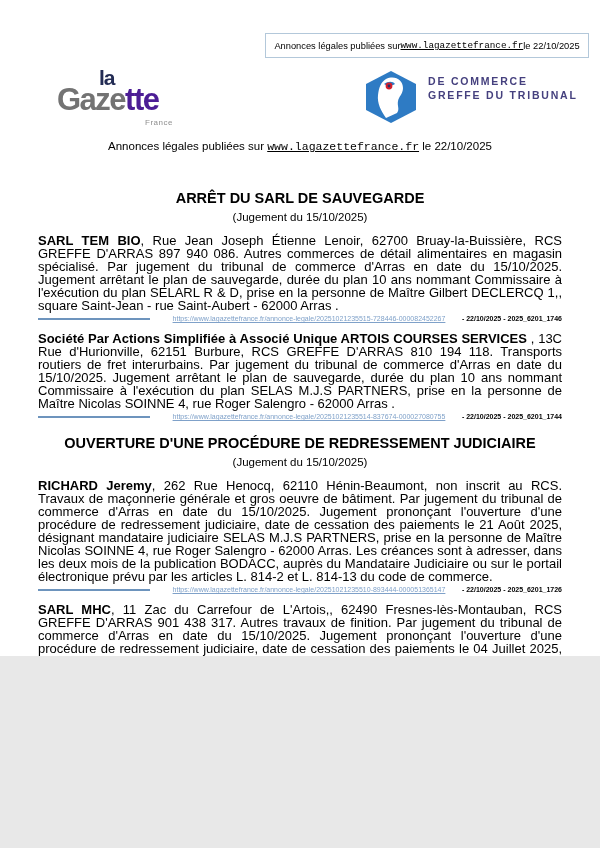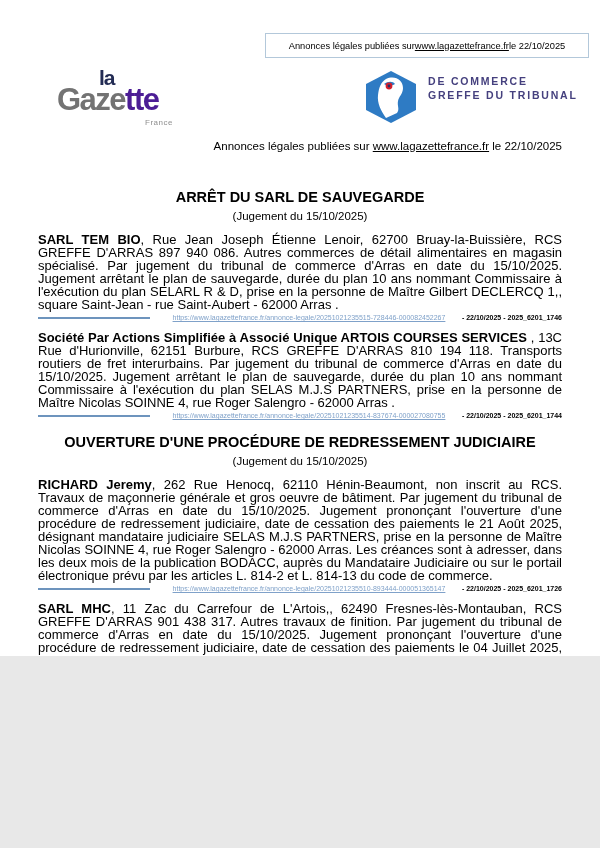--- a/index.html
+++ b/index.html
@@ -7,21 +7,21 @@
     position:relative;width:600px;height:656px;background:#ffffff;
     font-family:"Liberation Sans","DejaVu Sans",sans-serif;color:#000;
     margin:0 auto;overflow:hidden;
   }
   
   .banner-box{
     position:absolute;top:33px;left:265px;width:322px;height:23px;
     border:1px solid #b3c8da;display:flex;align-items:center;justify-content:center;
     font-size:9.3px;white-space:nowrap;
   }
-  .banner-box a,.hdr-line a{color:#000;text-decoration:underline;cursor:pointer;}
+  .banner-box a,.hdr-line a{color:#000;text-decoration:underline;cursor:pointer;font-family:Liberation Mono, monospace;}
   
   .gazette{position:absolute;left:57px;top:66px;width:130px;height:66px;}
   .gazette .la{
     position:absolute;left:42px;top:0;font-size:21px;font-weight:bold;
     color:#232c54;letter-spacing:-1px;
   }
   .gazette .word{
     position:absolute;left:0;top:16px;font-size:31px;font-weight:bold;letter-spacing:-1.5px;
     white-space:nowrap;
   }
@@ -29,21 +29,21 @@
   .gazette .tte{color:#4c1d95;}
   .gazette .france{position:absolute;left:88px;top:52px;font-size:8px;color:#8f8f8f;letter-spacing:.5px;}
   
   .greffe{position:absolute;left:362px;top:70px;width:226px;height:56px;}
   .greffe .icon{position:absolute;left:0;top:0;}
   .greffe .txt{position:absolute;left:66px;top:4px;}
   .greffe .t1{font-size:10.5px;letter-spacing:1.8px;color:#45407e;font-weight:600;line-height:14px;white-space:nowrap;}
   .greffe .city{font-size:11.5px;letter-spacing:3px;color:#2e7bc4;font-weight:bold;line-height:15px;}
   
   .flow{position:absolute;top:140px;left:38px;width:524px;}
-  .hdr-line{text-align:right;font-size:11.5px;white-space:nowrap;}
+  .hdr-line{text-align:center;font-size:11.5px;white-space:nowrap;}
   .sec-title{
     display:flex;justify-content:center;font-weight:bold;font-size:14.5px;
     white-space:nowrap;line-height:18px;
   }
   .sec-title.first{margin-top:36px;}
   .sec-title.second{margin-top:14px;}
   .sec-sub{text-align:center;font-size:11.5px;margin-top:3px;line-height:14px;}
   .ann-text{
     font-size:13px;line-height:13px;text-align:justify;margin:10px 0 3px;
   }

